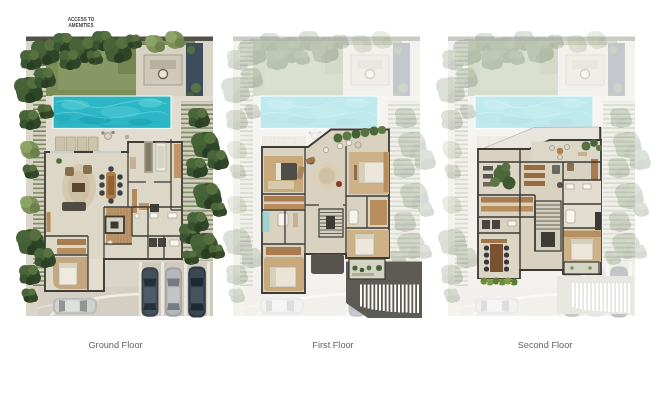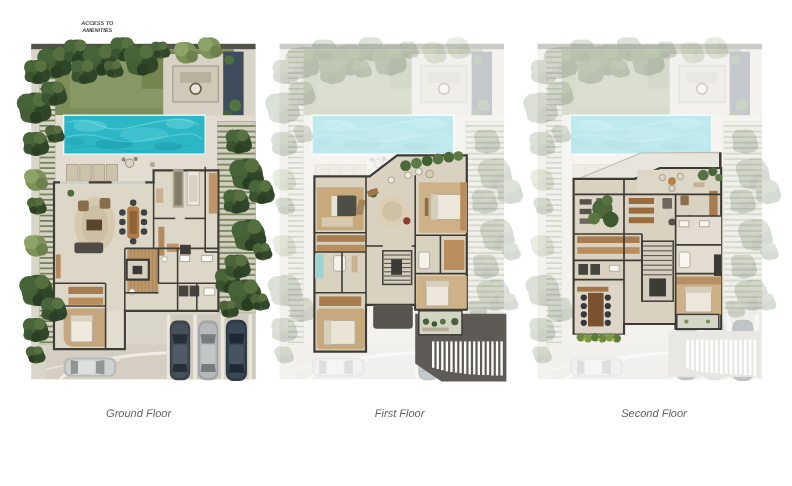--- a/index.html
+++ b/index.html
@@ -1,16 +1,16 @@
 <!DOCTYPE html>
 <html><head>
 <meta charset="utf-8">
 <style>
 html,body{margin:0;padding:0;background:#ffffff;}
-.wrap{width:660px;height:405px;position:relative;font-family:"Liberation Sans", sans-serif;font-style:italic;}
+.wrap{width:660px;height:405px;position:relative;font-family:"Liberation Sans", sans-serif;}
 </style>
 </head>
 <body>
 <div class="wrap">
 <svg width="660" height="405" viewBox="0 0 660 405" xmlns="http://www.w3.org/2000/svg">
 <defs>
 
 <pattern id="slat" width="14" height="4.4" patternUnits="userSpaceOnUse">
   <rect width="14" height="2.9" fill="#d8d3c5"></rect>
 </pattern>

